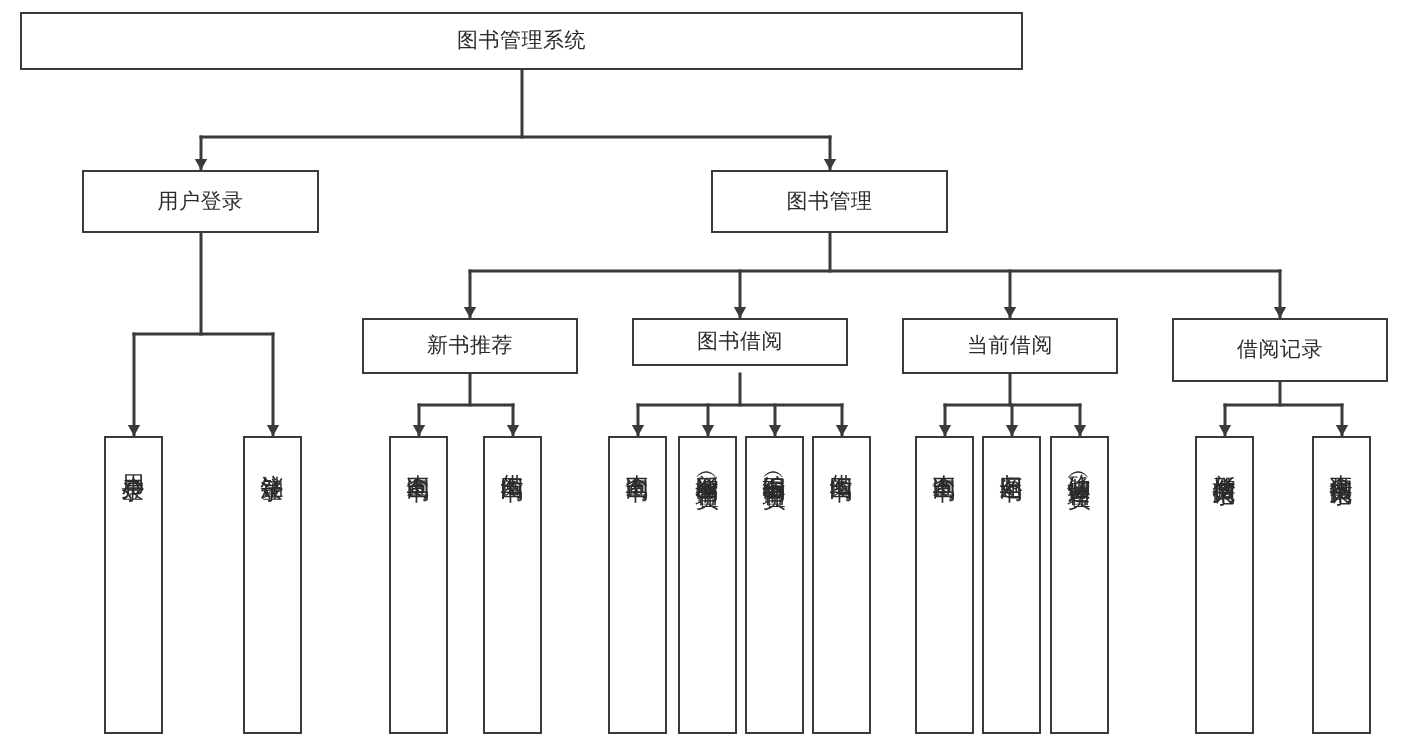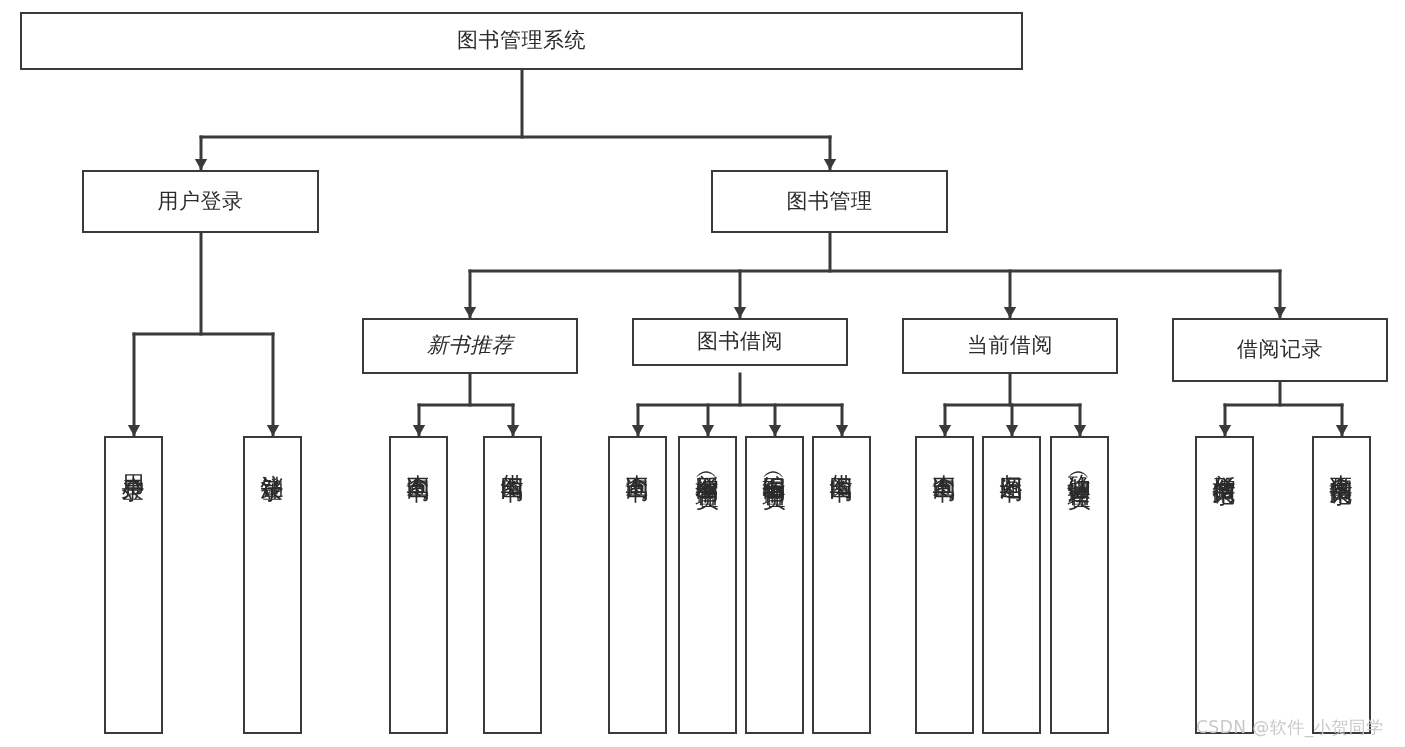--- a/index.html
+++ b/index.html
@@ -132,21 +132,21 @@
   <div id="nodes-layer">
       <div class="node horiz" style="left: 20px; top: 12px; width: 1003px; height: 58px;">
         <span class="label">图书管理系统</span>
       </div>
       <div class="node horiz" style="left: 82px; top: 170px; width: 237px; height: 63px;">
         <span class="label">用户登录</span>
       </div>
       <div class="node horiz" style="left: 711px; top: 170px; width: 237px; height: 63px;">
         <span class="label">图书管理</span>
       </div>
-      <div class="node horiz" style="left: 362px; top: 318px; width: 216px; height: 56px; font-style: italic;">
+      <div class="node horiz" style="left: 362px; top: 318px; width: 216px; height: 56px;">
         <span class="label">新书推荐</span>
       </div>
       <div class="node horiz" style="left: 632px; top: 318px; width: 216px; height: 48px;">
         <span class="label">图书借阅</span>
       </div>
       <div class="node horiz" style="left: 902px; top: 318px; width: 216px; height: 56px;">
         <span class="label">当前借阅</span>
       </div>
       <div class="node horiz" style="left: 1172px; top: 318px; width: 216px; height: 64px;">
         <span class="label">借阅记录</span>
@@ -185,15 +185,14 @@
         <span class="label" style="margin-top: 18px;">确认归还（管理员）</span>
       </div>
       <div class="node vert" style="left: 1195px; top: 436px; width: 59px; height: 298px;">
         <span class="label" style="margin-top: 18px;">新增借阅记录</span>
       </div>
       <div class="node vert" style="left: 1312px; top: 436px; width: 59px; height: 298px;">
         <span class="label" style="margin-top: 18px;">查询借阅记录</span>
       </div>
     </div>
 
-  <div class="watermark" style="left:1196px; top:716px;">CSDN @软件_小贺同学</div>
 
 </div>
 
 </body></html>

